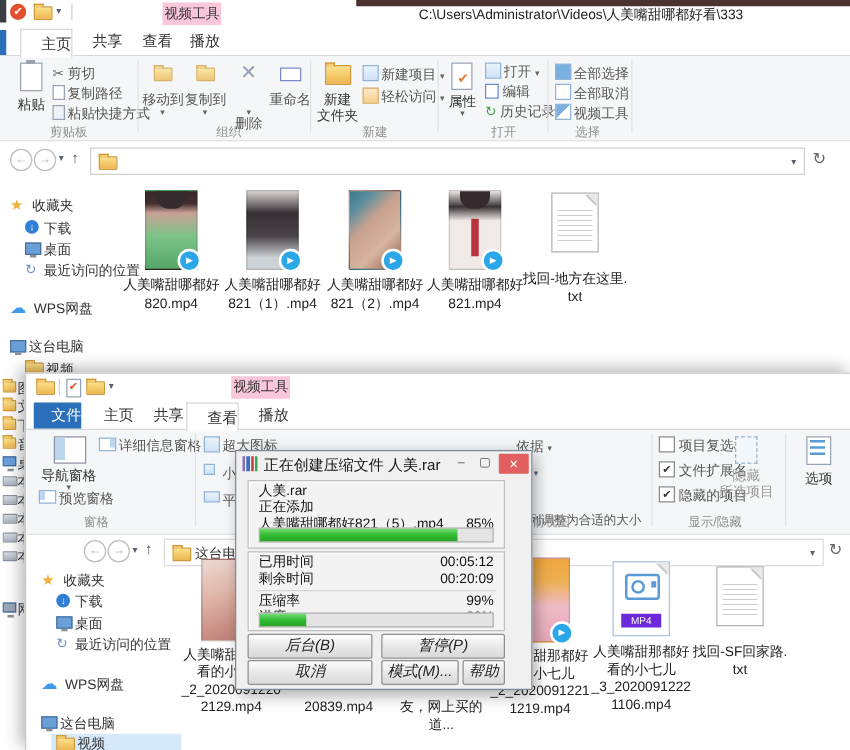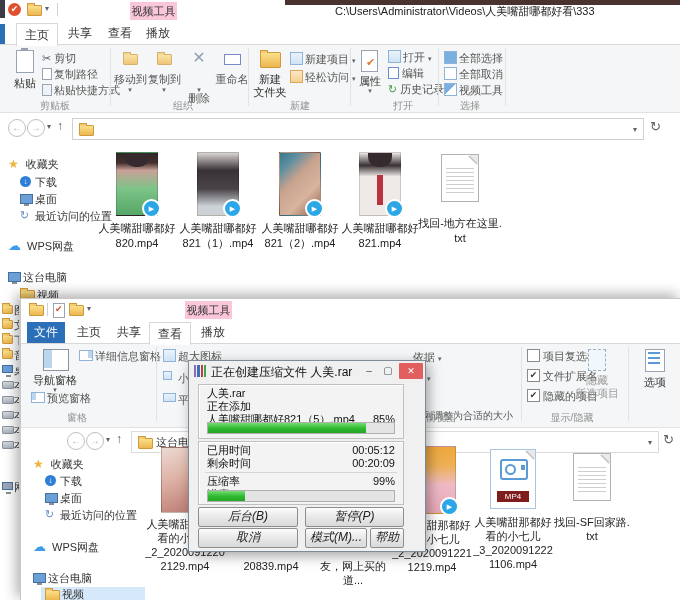--- a/index.html
+++ b/index.html
@@ -6,21 +6,21 @@
   #screen{position:relative;width:680px;height:600px;overflow:hidden;background:#fff;
     font-family:"Liberation Sans","DejaVu Sans",sans-serif;font-size:11px;color:#222;}
   .ab{position:absolute;}
   .nowrap{white-space:nowrap;}
   .ctr{text-align:center;}
   .lb{font-size:11px;color:#555;white-space:nowrap;}
   .lbd{font-size:11px;color:#333;white-space:nowrap;}
   .grp{font-size:10px;color:#8f8f8f;white-space:nowrap;text-align:center;}
   .vsep{width:1px;background:#e2e2e2;}
   .tabline{height:1px;background:#d8d8d8;left:0;right:0;}
-  .tab{font-size:12px;color:#333;text-align:center;line-height:21px;}
+  .tab{font-size:12px;color:#333;text-align:right;line-height:21px;}
   .tab-active{background:#fff;border:1px solid #d8d8d8;border-bottom:none;z-index:3;}
   .ribbon{background:#f5f6f7;border-bottom:1px solid #e2e2e2;left:0;right:0;}
   .tooltab{background:#f9c6da;font-size:11px;line-height:18px;text-align:center;color:#333;}
   .titletxt{font-size:11px;color:#222;white-space:nowrap;}
   
   .ico-folder{width:13px;height:9px;background:linear-gradient(#fbe08a,#edb64f);border:1px solid #cf9a3d;border-radius:1px;}
   .ico-folder:before{content:"";position:absolute;top:-3px;left:-1px;width:6px;height:2px;background:#f3cd6e;border:1px solid #cf9a3d;border-bottom:none;}
   .ico-doc{background:#fff;border:1px solid #98a3b3;}
   .gl{color:#5a6470;}
   .circle-nav{width:16px;height:16px;border:1px solid #bfbfbf;border-radius:50%;color:#b0b0b0;font-size:10px;line-height:15px;text-align:center;background:#fff;}
@@ -43,21 +43,21 @@
   .th6{background:linear-gradient(180deg,#efa73d 0%,#eeb055 28%,#eebac6 58%,#e7a8b9 100%);}
   .tie{position:absolute;left:17px;top:22px;width:6px;height:30px;background:#b9323e;}
   .hairline{position:absolute;left:8px;top:0;width:24px;height:14px;border-radius:0 0 10px 10px;background:#352b2e;}
   .page{position:relative;margin:0 auto;background:#fff;border:1px solid #b2b2b2;}
   .fold{position:absolute;top:0;right:0;width:0;height:0;border-style:solid;border-width:0 9px 9px 0;border-color:#fff #e9e9e9 transparent transparent;filter:drop-shadow(-1px 1px 0 #c0c0c0);}
   .txtlines{position:absolute;left:4px;right:4px;top:10px;bottom:6px;background:repeating-linear-gradient(#fff 0 3px,#cfcfcf 3px 4px);}
   .mp4page{position:relative;margin:0 auto;background:#fff;border:1px solid #a8c4e0;}
   .cam{position:absolute;left:9px;top:9px;width:24px;height:17px;border:2px solid #5b9bd5;border-radius:3px;background:#fff;}
   .cam:before{content:"";position:absolute;left:3px;top:3px;width:7px;height:7px;border:2px solid #5b9bd5;border-radius:50%;}
   .cam:after{content:"";position:absolute;right:1px;top:4px;width:4px;height:5px;background:#5b9bd5;}
-  .mp4band{position:absolute;left:6px;right:6px;bottom:6px;height:11px;background:#7f1d1d;color:#fff;font-size:8px;line-height:11px;text-align:center;}
+  .mp4band{position:absolute;left:6px;right:6px;bottom:6px;height:11px;background:#6d28d9;color:#fff;font-size:8px;line-height:11px;text-align:center;}
   
   .dlg{background:#f0f0f0;border:1px solid #7f8a99;box-shadow:3px 4px 12px rgba(0,0,0,.35);z-index:30;}
   .gbox{position:absolute;background:#f3f3f3;border:1px solid #c0c0c0;box-shadow:inset 1px 1px 0 #fff;}
   .drow{display:flex;justify-content:space-between;padding:0 8px;line-height:13px;font-size:11px;color:#111;}
   .ptrack{position:absolute;left:8px;right:8px;height:10px;background:#e4e4e4;border:1px solid #b0b0b0;}
   .pfill{height:100%;background:linear-gradient(#74dd74,#2eb82e 55%,#27a527);}
   .btn{position:absolute;height:18px;background:linear-gradient(#fdfdfd,#eaeaea 45%,#d9d9d9);border:1px solid #8e8e8e;border-radius:2px;text-align:center;line-height:17px;font-size:12px;color:#222;font-style:italic;}
   .winctl{font-size:10px;color:#555;line-height:16px;text-align:center;}
   .books{width:13px;height:12px;display:flex;}
   .books span{flex:1;margin-right:1px;}

